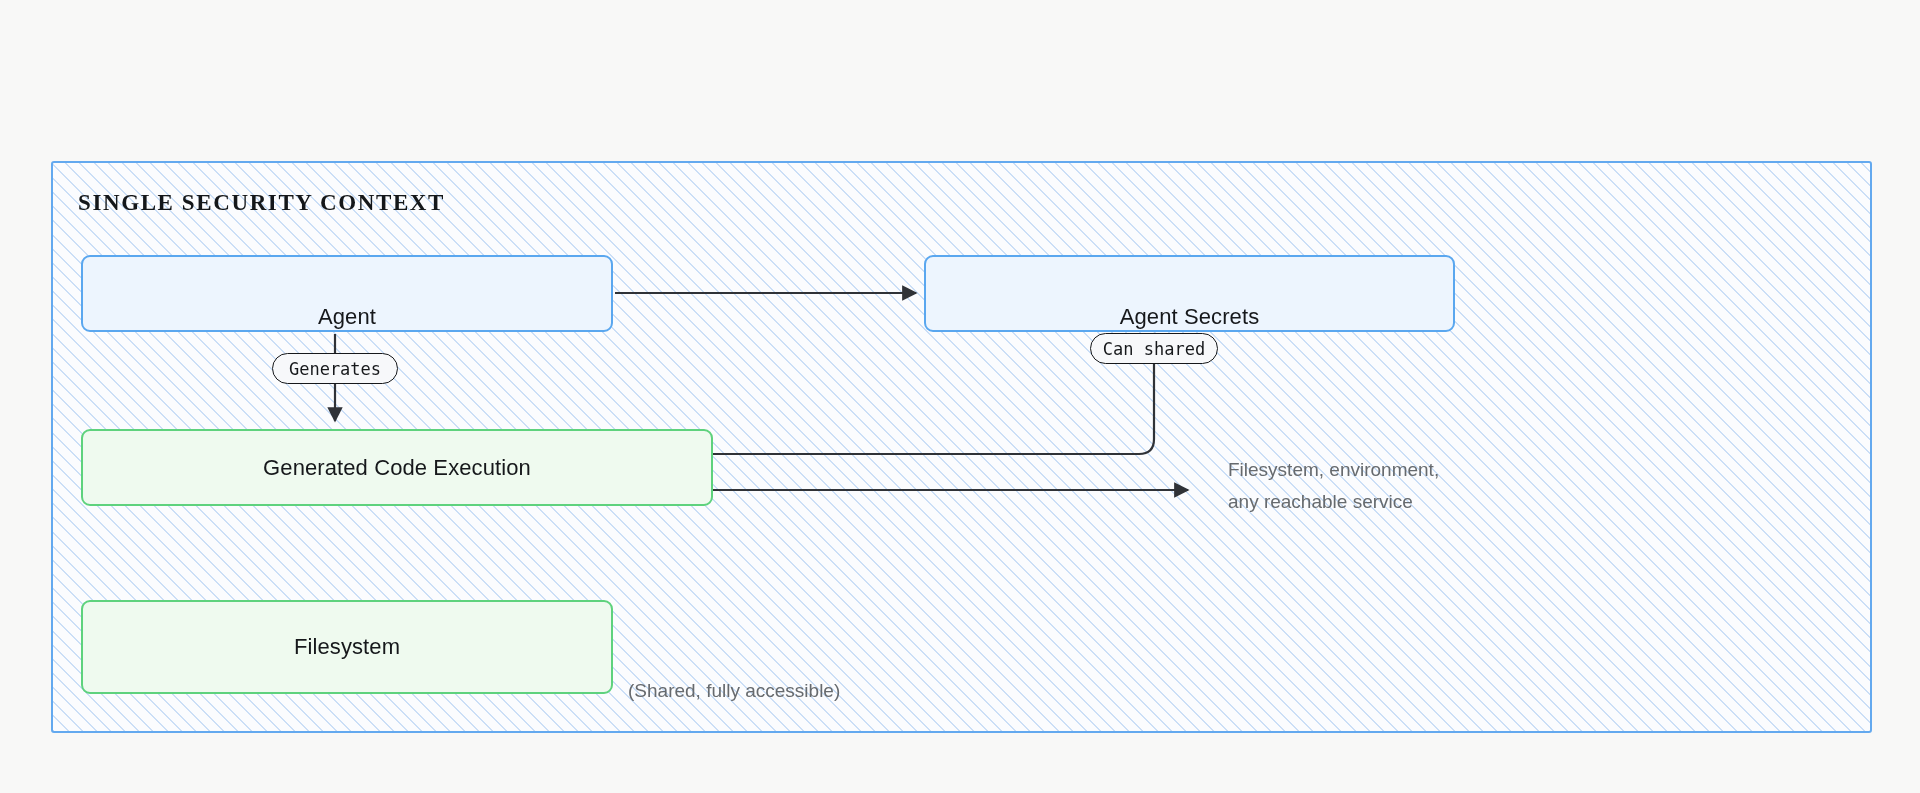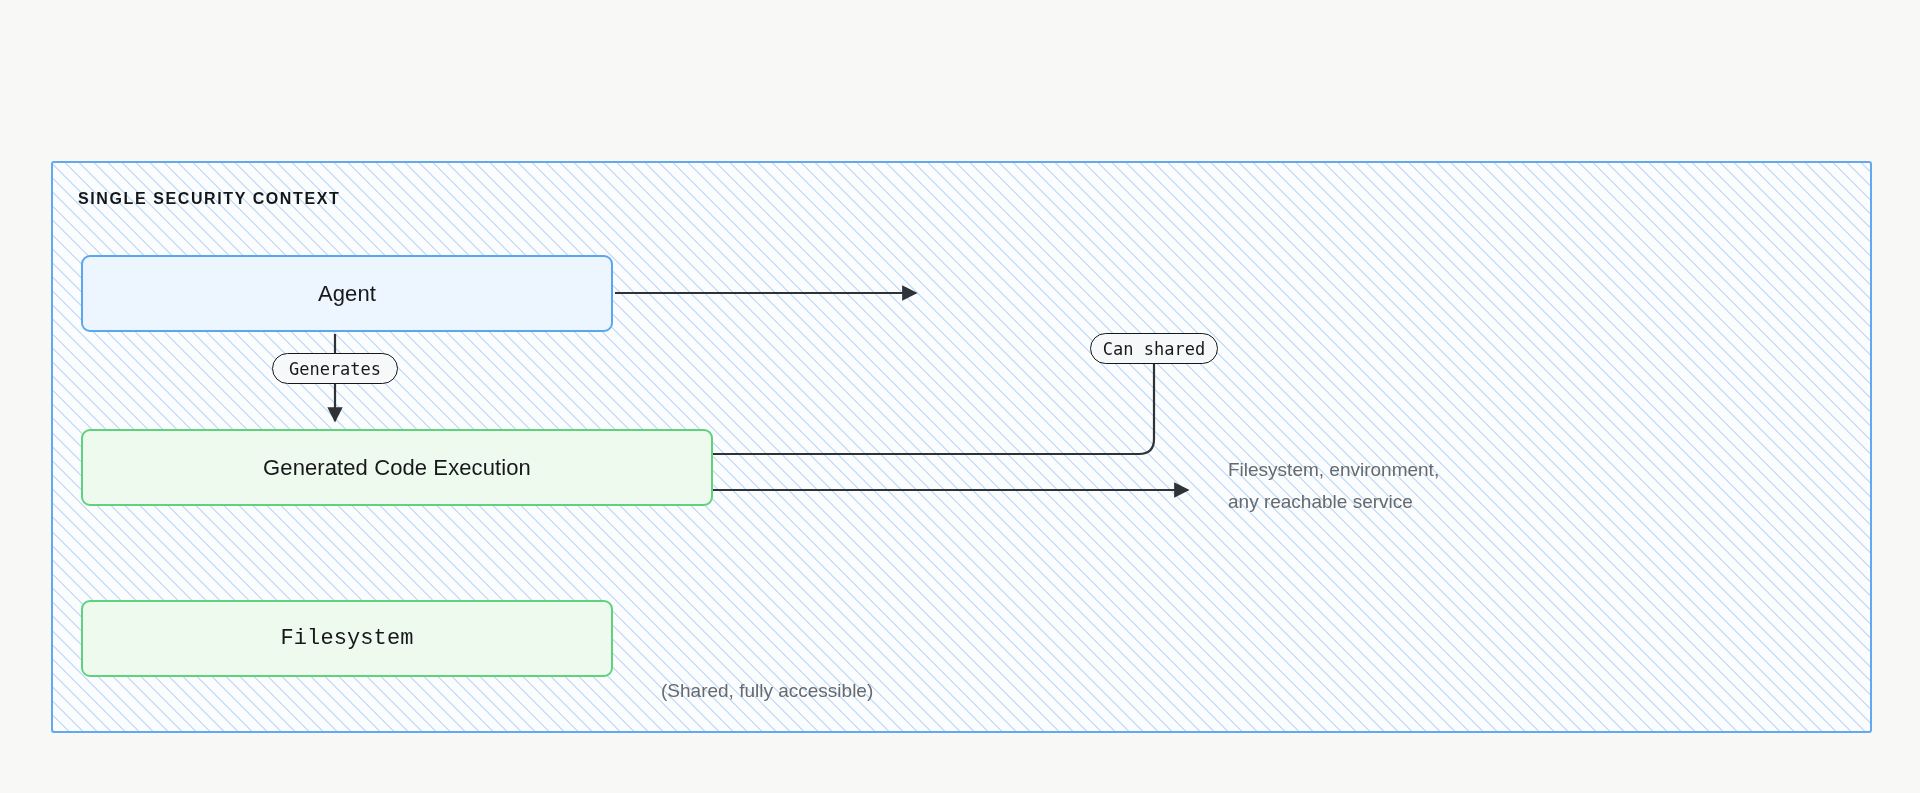--- a/index.html
+++ b/index.html
@@ -51,22 +51,22 @@
         rgba(255, 255, 255, 0) 1.4px,
         rgba(255, 255, 255, 0) 10px
     );
     overflow: hidden;
   }
 
   .context-label {
     position: absolute;
     left: 25px;
     top: 27px;
-    font-family: Liberation Sans, sans-serif;
-    font-size: 16px;
+    font-family: Liberation Serif, serif;
+    font-size: 23px;
     font-weight: 700;
     letter-spacing: 1.6px;
     color: #14171a;
     white-space: pre;
   }
 
   
   .node {
     position: absolute;
     box-sizing: border-box;
@@ -76,30 +76,31 @@
     justify-content: center;
     font-size: 22px;
     color: #16181b;
     letter-spacing: 0.1px;
     white-space: nowrap;
     z-index: 4;
   }
   .node.blue {
     background: #edf5fe;
     border: 2px solid #5aa7ef;
+    align-items: flex-end;
   }
   .node.green {
     background: #effaef;
     border: 2px solid #5ed27d;
   }
 
   #node-agent        { left: 28px;  top: 92px;  width: 532px; height: 77px; }
   #node-secrets      { left: 871px; top: 92px;  width: 531px; height: 77px; }
   #node-codeexec     { left: 28px;  top: 266px; width: 632px; height: 77px; }
-  #node-filesystem   { left: 28px;  top: 437px; width: 532px; height: 77px; font-family: Liberation Mono, monospace; }
+  #node-filesystem   { left: 28px;  top: 437px; width: 532px; height: 94px; }
 
   
   .edge-label {
     position: absolute;
     box-sizing: border-box;
     background: #f7f8fa;
     border: 1.8px solid #16181b;
     border-radius: 999px;
     font-family: "DejaVu Sans Mono", "Liberation Mono", monospace;
     font-size: 17px;
@@ -119,21 +120,21 @@
   .annotation {
     position: absolute;
     font-size: 19px;
     color: #666a6e;
     line-height: 32px;
     white-space: pre-line;
     z-index: 4;
   }
   #anno-secrets  { left: 1427px; top: 118px; }
   #anno-reach    { left: 1151px; top: 291px; margin-left: 24px; }
-  #anno-fs       { left: 608px;  top: 512px; }
+  #anno-fs       { left: 575px;  top: 512px; }
 
   
   .edges {
     position: absolute;
     left: 0;
     top: 0;
     width: 1817px;
     height: 568px;
     z-index: 2;
     pointer-events: none;
@@ -162,20 +163,23 @@
 
       <path d="M 562 291 L 1086 291 Q 1101 291 1101 276 L 1101 171" stroke="#2f3237" stroke-width="2.2" fill="none" marker-end="url(#arrow)"></path>
 
       <path d="M 562 327 L 1135 327" stroke="#2f3237" stroke-width="2.2" fill="none" marker-end="url(#arrow)"></path>
     </svg>
 
     <div class="node blue" id="node-agent">
       <span>Agent</span>
     </div>
 
+    <div class="node blue" id="node-secrets">
+      <span>Agent Secrets</span>
+    </div>
 
     <div class="node green" id="node-codeexec">
       <span>Generated Code Execution</span>
     </div>
 
     <div class="node green" id="node-filesystem">
       <span>Filesystem</span>
     </div>
 
     <div class="edge-label" id="label-generates">Generates</div>

